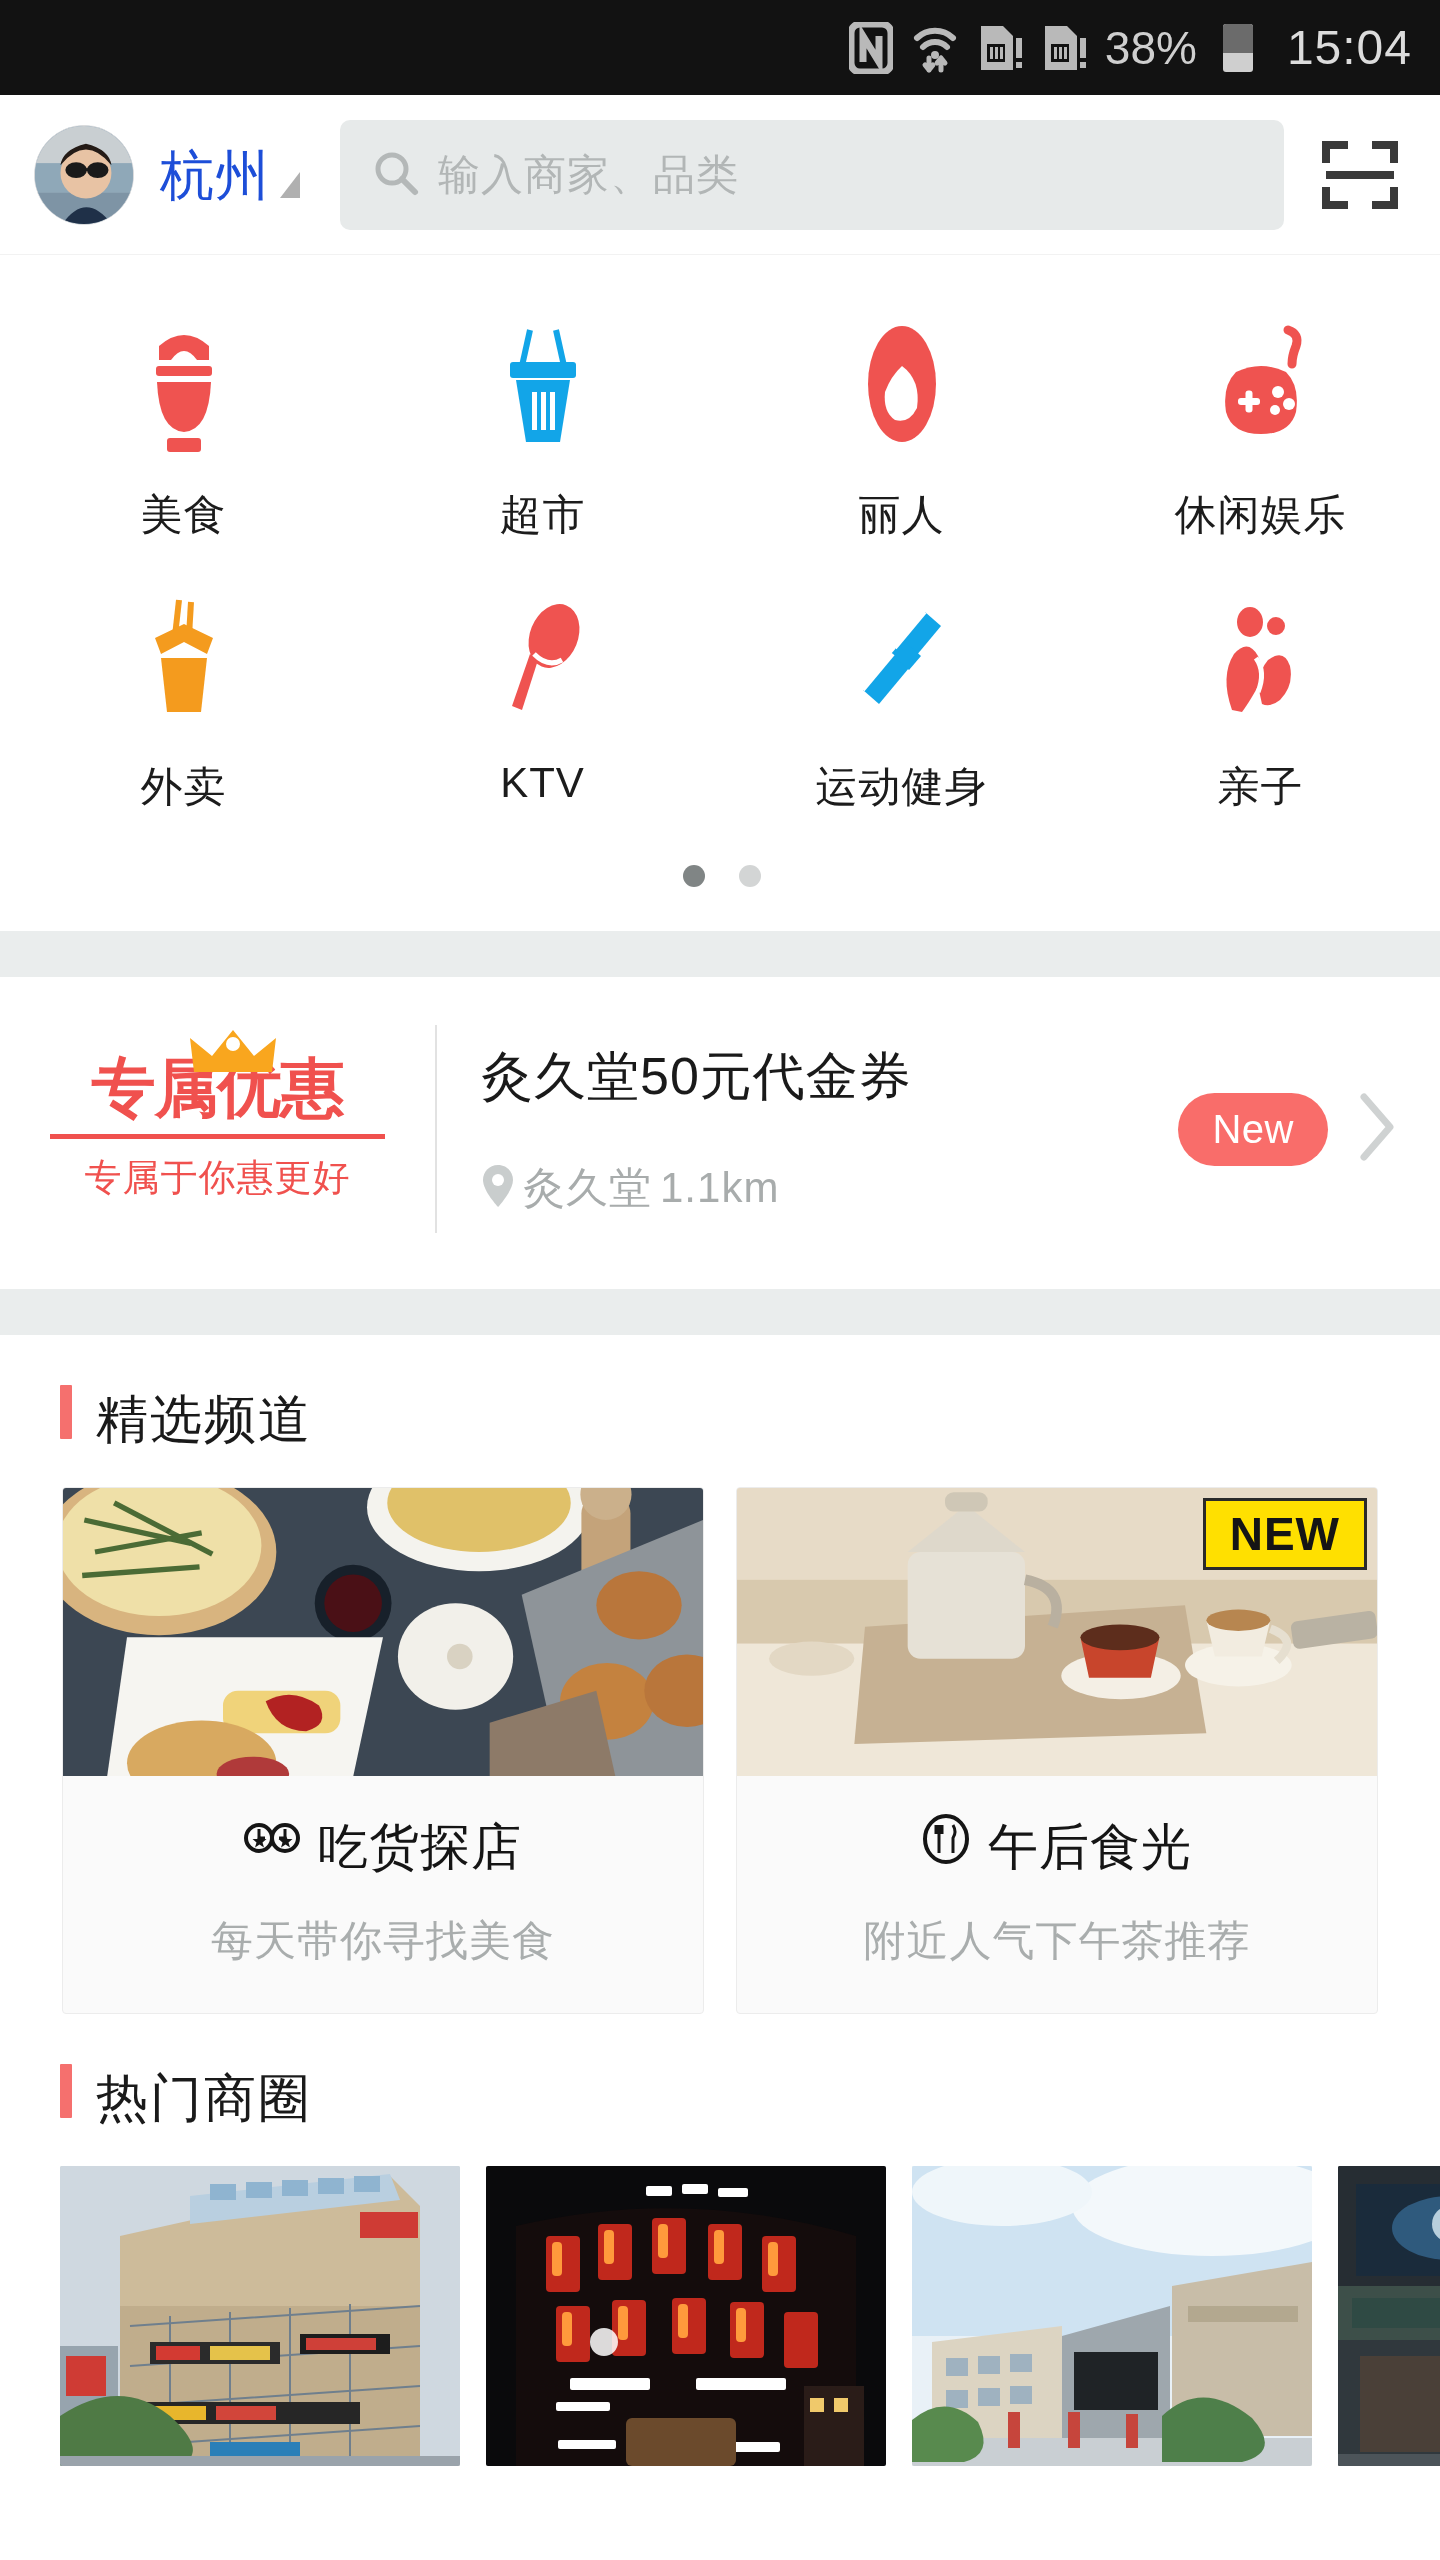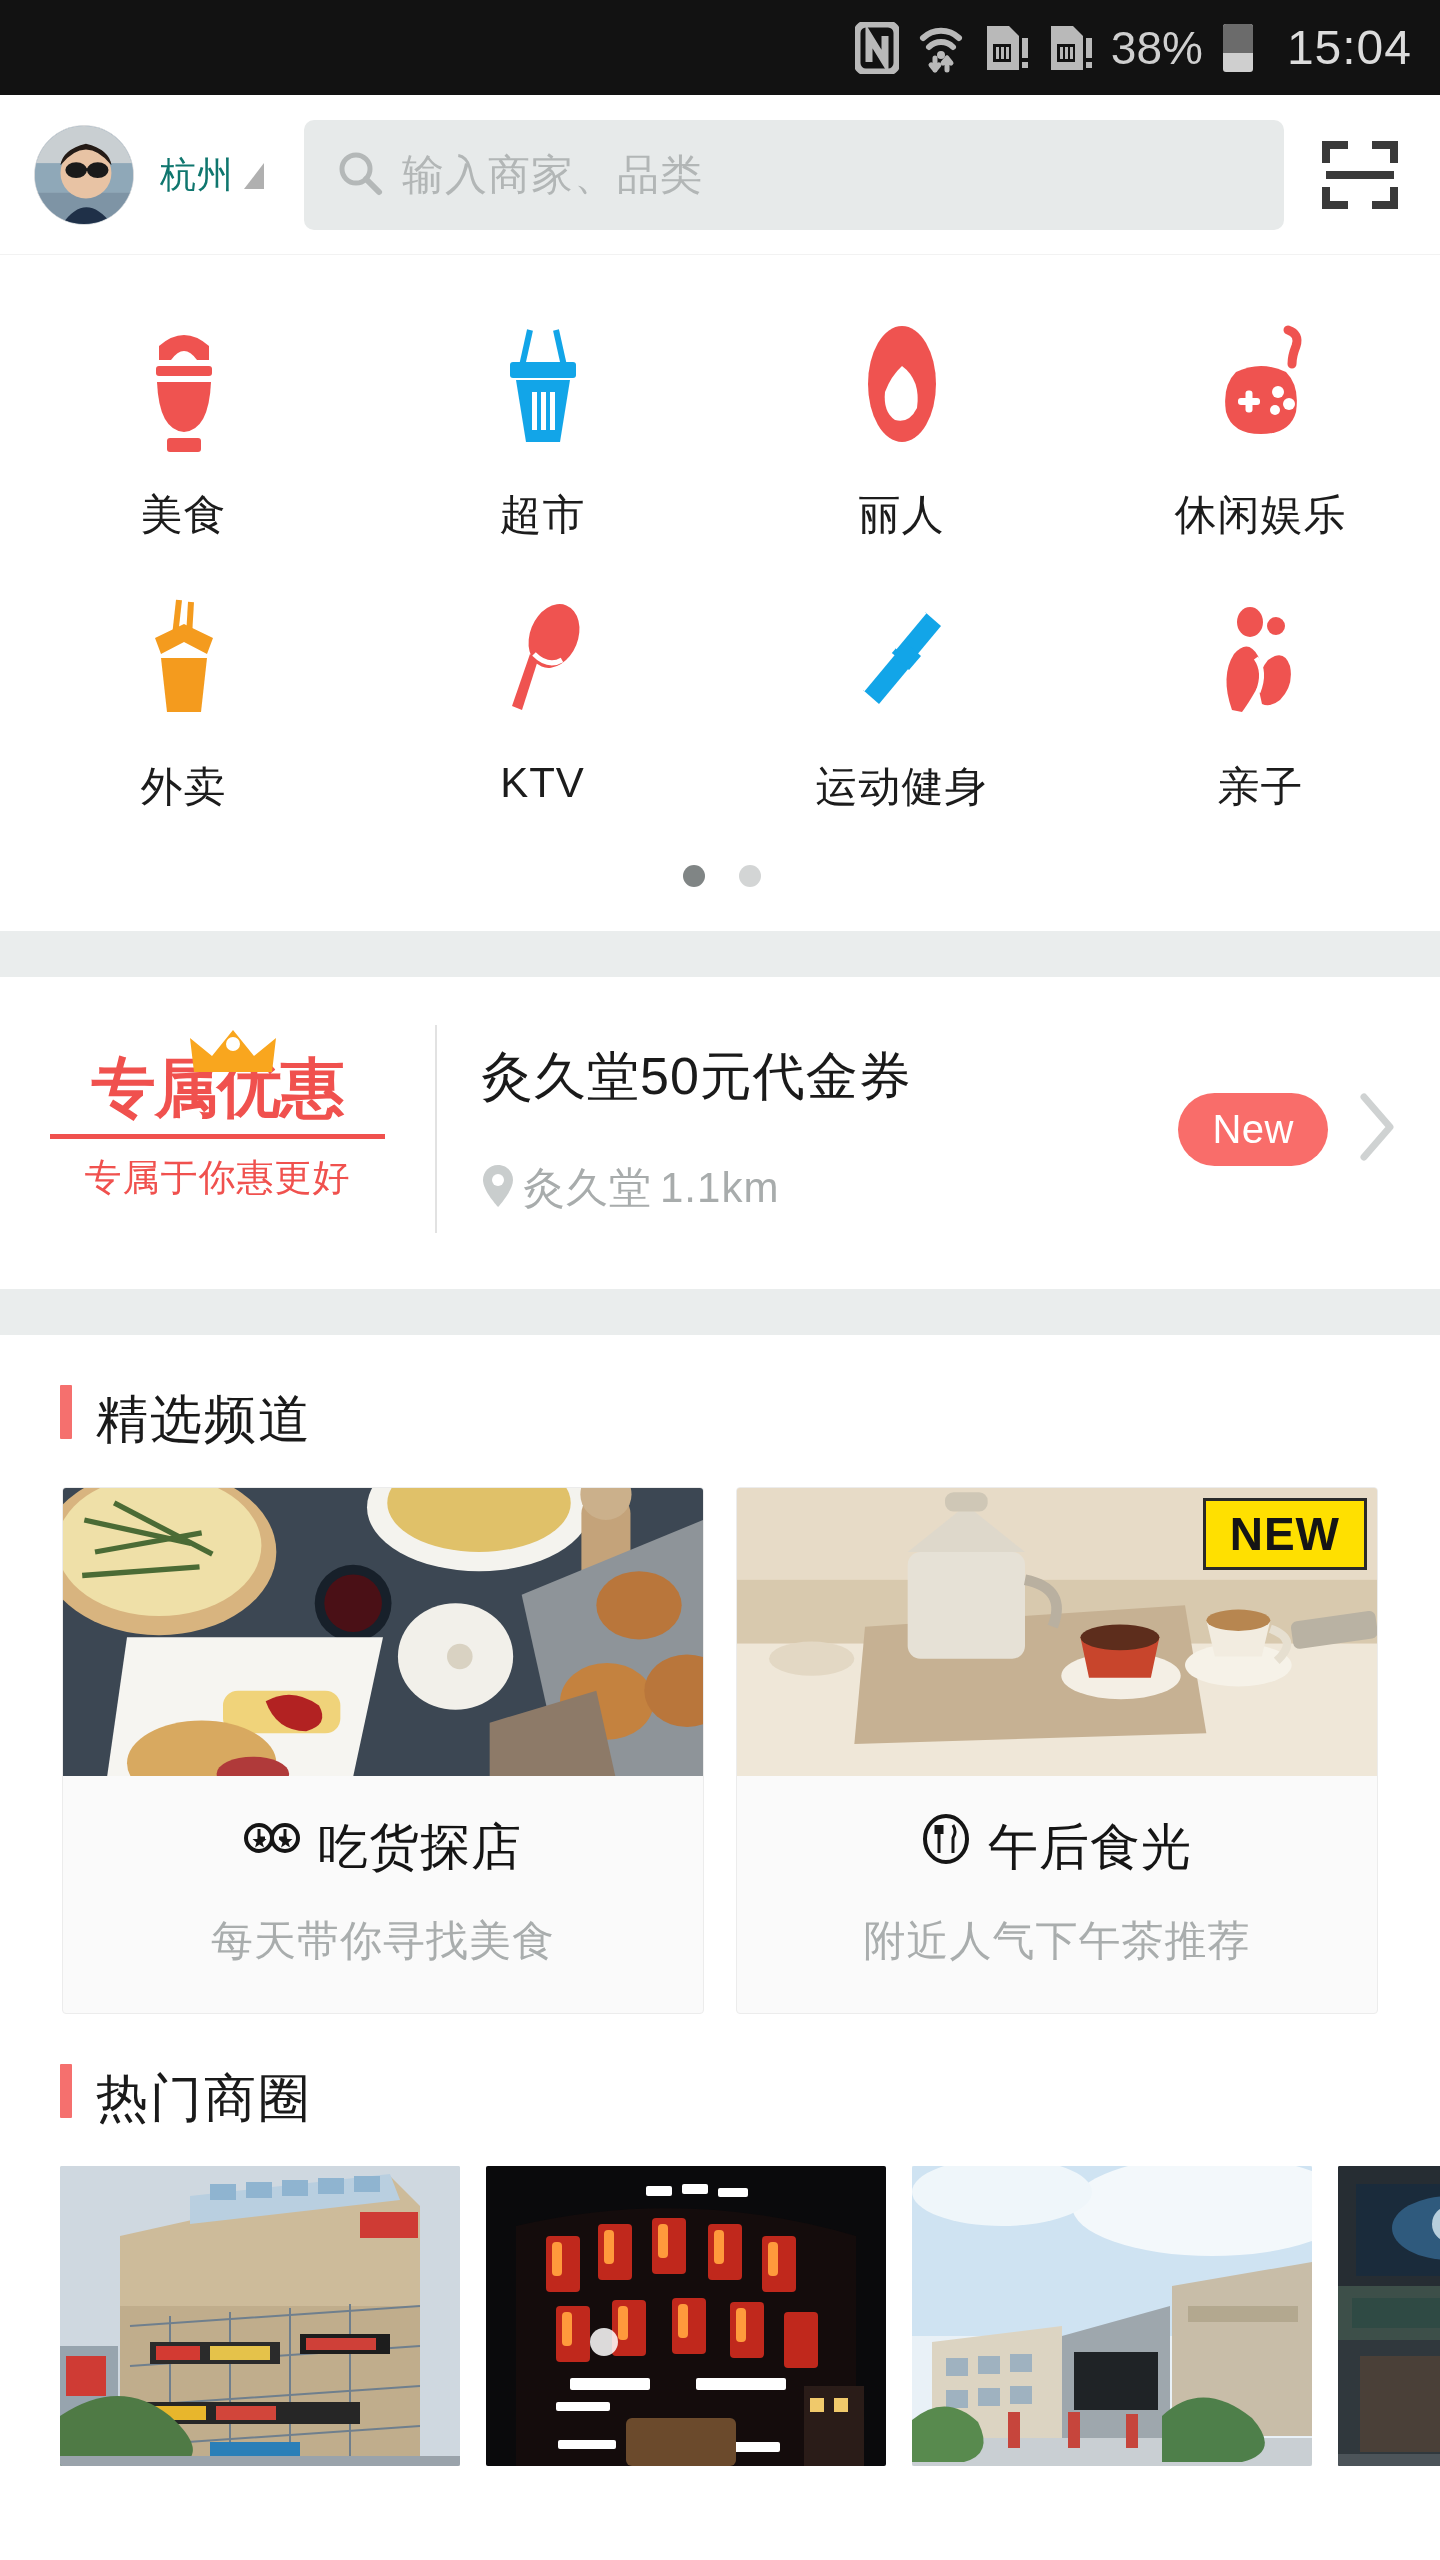--- a/index.html
+++ b/index.html
@@ -11,21 +11,21 @@
     -webkit-font-smoothing:antialiased;
   }
 
   
   .statusbar {
     height:95px; background:#121212; color:#b9b9b9;
     display:flex; align-items:center; justify-content:flex-end;
     padding:0 28px 0 0; gap:18px;
   }
   .sb-icon { display:flex; align-items:center; }
-  .sb-battery-pct { font-size:46px; letter-spacing:0px; color:#cfcfcf; margin-right:2px;}
+  .sb-battery-pct { font-size:46px; letter-spacing:0px; color:#cfcfcf; margin-right:8px;}
   .sb-time { font-size:48px; color:#dcdcdc; margin-left:16px; letter-spacing:1px;}
   .batt {
     width:30px; height:48px; border-radius:3px; position:relative;
     background:#cfcfcf; overflow:hidden;
   }
   .batt:before{
     content:""; position:absolute; left:8px; top:-5px; width:14px; height:6px;
     background:#cfcfcf; border-radius:2px 2px 0 0;
   }
   .batt-fill{ position:absolute; left:0; top:0; right:0; height:62%; background:#6b6b6b;}
@@ -36,21 +36,21 @@
     display:flex; align-items:center; padding:0 34px;
     border-bottom:1px solid #f2f2f2;
   }
   .avatar {
     width:100px; height:100px; border-radius:50%;
     overflow:hidden; flex:0 0 auto; position:relative;
     background:#8aa6bd; border:1px solid #dcdcdc;
   }
   .avatar svg{ display:block; width:100%; height:100%; }
   .city-wrap{ display:flex; align-items:flex-end; margin-left:26px; flex:0 0 auto;}
-  .city{ font-size:36px; color:#0f766e; letter-spacing:1px; line-height:1;}
+  .city{ font-size:54px; color:#1d4ed8; letter-spacing:1px; line-height:1;}
   .city-caret{
     width:0;height:0;margin-left:10px;margin-bottom:4px;
     border-left:20px solid transparent;
     border-bottom:26px solid #b0b0b0;
   }
   .searchbox{
     flex:1 1 auto; margin:0 30px 0 40px; height:110px;
     background:#e7eaea; border-radius:10px;
     display:flex; align-items:center; padding:0 32px;
   }

